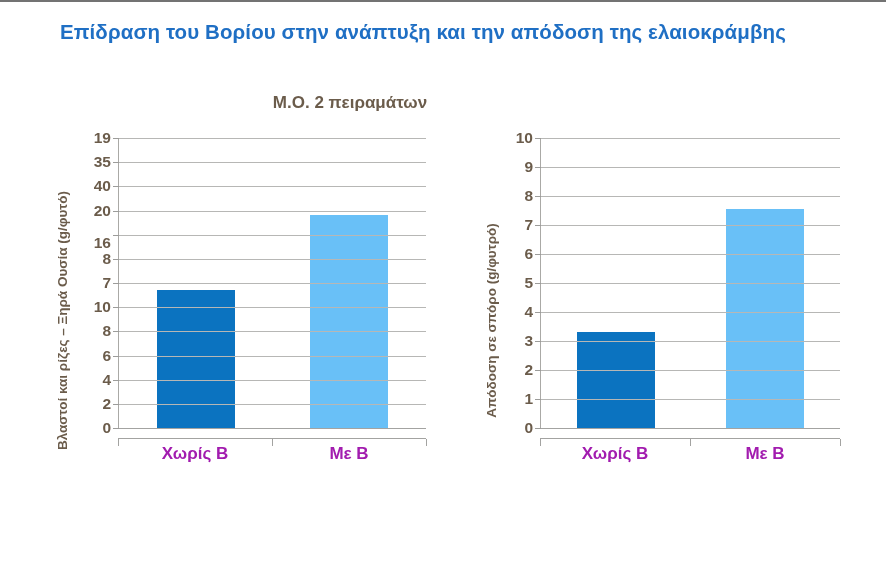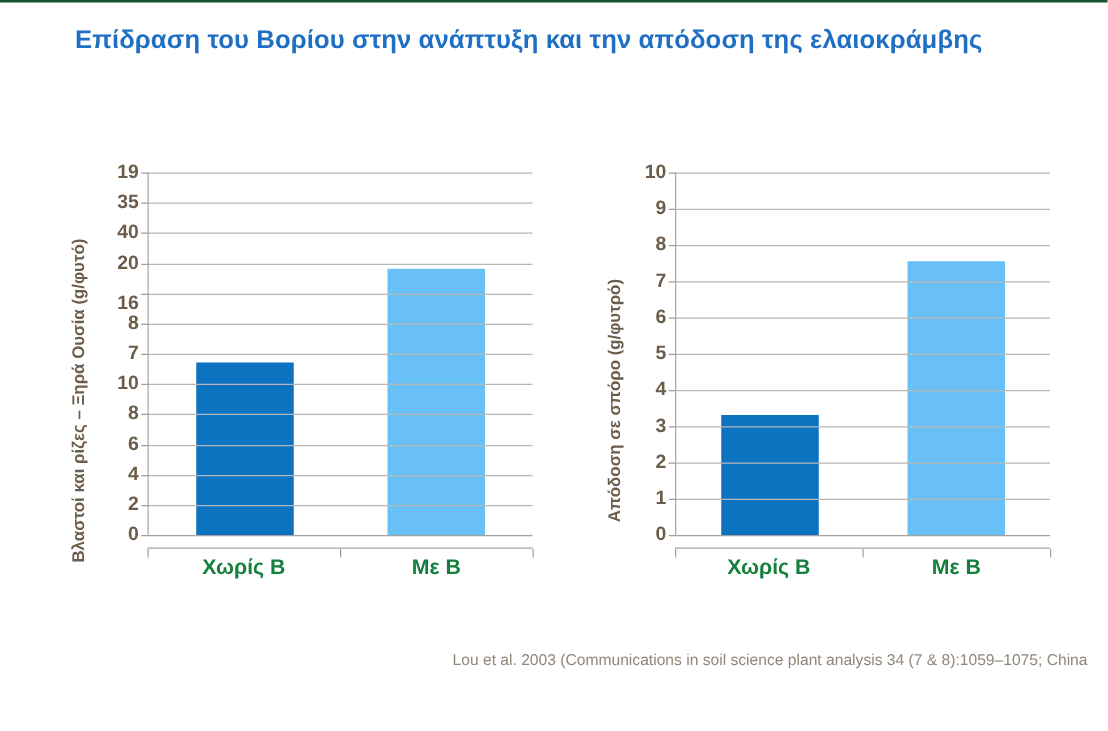--- a/index.html
+++ b/index.html
@@ -6,21 +6,21 @@
   body{
     width:886px;height:585px;
     background:#ffffff;
     font-family:"Liberation Sans", sans-serif;
     overflow:hidden;
     position:relative;
   }
   #slide{
     position:absolute;inset:0;
     background:#ffffff;
-    border-top:2px solid #14532d;
+    border-top:2px solid #737373;
     box-sizing:border-box;
   }
 
   
   #title{
     position:absolute;
     left:60px; top:16px; width:760px;
     font-size:20.5px;
     font-weight:bold;
     line-height:1.33;
@@ -140,40 +140,41 @@
     top:312px;
     display:flex;
   }
   #chart-left .xlabels{left:88px;width:308px;}
   #chart-right .xlabels{left:90px;width:300px;}
   .xlabels .xl{
     flex:1 1 0;
     text-align:center;
     font-size:17px;
     font-weight:bold;
-    color:#15803d;
+    color:#a21caf;
   }
 
   
   #footnote{
     position:absolute;
     left:300px; top:517px; width:570px;
     text-align:right;
     font-size:12.5px;
     color:#908779;
     line-height:1.55;
   }
 </style>
 </head>
 <body>
 
 <div id="slide">
 
   <div id="title">Επίδραση του Βορίου στην ανάπτυξη και την απόδοση της ελαιοκράμβης</div>
 
+  <div id="subtitle">Μ.Ο. 2 πειραμάτων</div>
 
   <div class="chart" id="chart-left">
     <div class="ytitle">
       <span>Βλαστοί και ρίζες – Ξηρά Ουσία (g/φυτό)</span>
     </div>
     <div class="yticks">
         <div class="t" style="top: 290px;">0</div>
         <div class="t" style="top: 265.833px;">2</div>
         <div class="t" style="top: 241.667px;">4</div>
         <div class="t" style="top: 217.5px;">6</div>
@@ -287,15 +288,14 @@
         <div class="xtick" style="left: 0%;"></div>
         <div class="xtick" style="left: 50%;"></div>
         <div class="xtick" style="left: 100%;"></div>
       </div>
     <div class="xlabels">
         <div class="xl">Χωρίς Β</div>
         <div class="xl">Με Β</div>
       </div>
   </div>
 
-  <div id="footnote">Lou et al. 2003 (Communications in soil science plant analysis 34 (7 &amp; 8):1059–1075; China</div>
 
 </div>
 
 </body></html>

